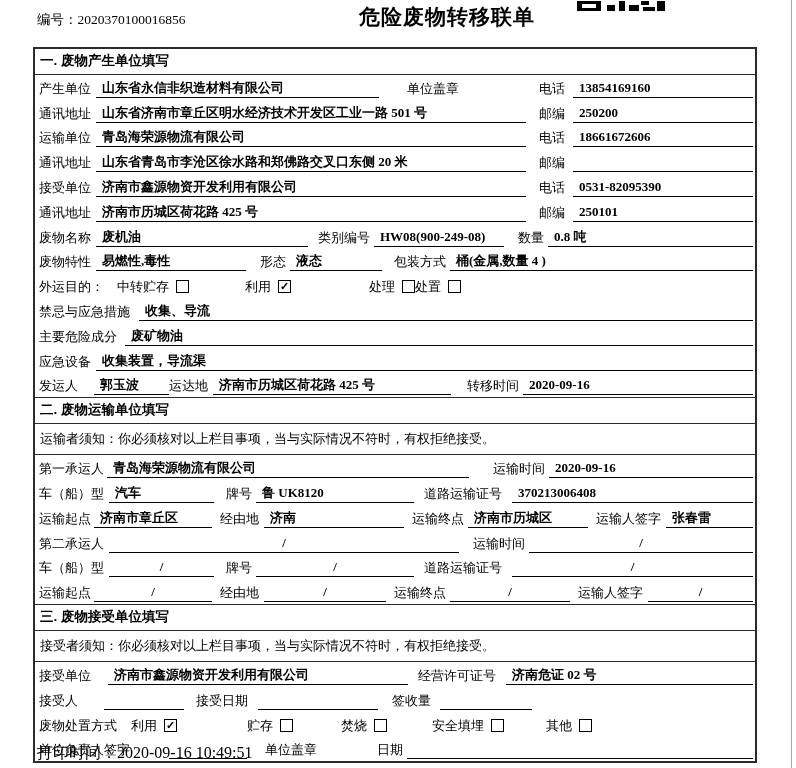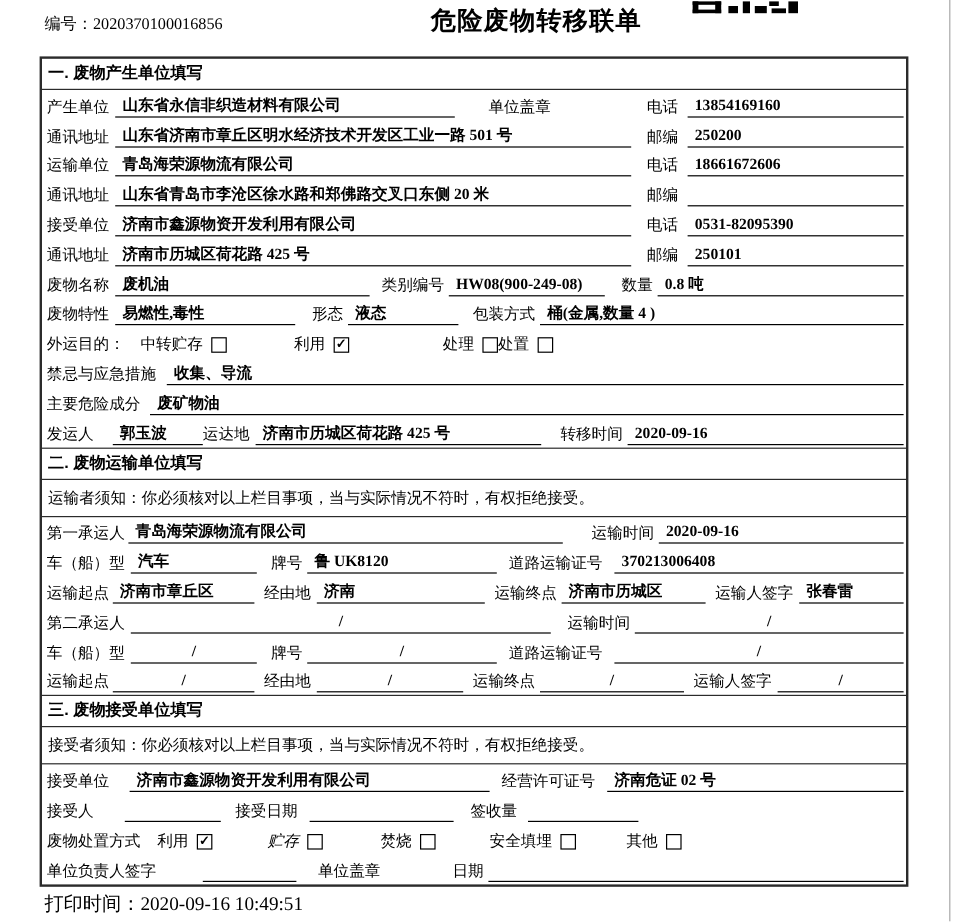--- a/index.html
+++ b/index.html
@@ -18,21 +18,21 @@
                padding: 3px 5px 4px 5px; border-bottom: 1px solid #2b2b2b; }
   section + section .sec-title { border-top: 1px solid #2b2b2b; }
   .notice { font-size: 13px; padding: 6px 5px 6px 5px; border-bottom: 1px solid #2b2b2b; white-space: nowrap; }
 
   .row { display: flex; align-items: flex-end; height: 24.8px; padding: 0 2px 2px 4px; }
   .lab { white-space: nowrap; flex: none; padding-bottom: 1px; line-height: 1.15; }
   .val { border-bottom: 1px solid #000; white-space: nowrap; overflow: hidden; flex: none;
          padding: 0 0 1px 6px; line-height: 1.15; min-height: 16px; font-weight: bold; }
   .val.center { text-align: center; padding-left: 0; }
   .val.fill { flex: 1 1 auto; }
-  .chk { white-space: nowrap; flex: none; display: flex; align-items: center; padding-bottom: 1px; line-height: 1.15; }
+  .chk { white-space: nowrap; flex: none; display: flex; align-items: flex-start; padding-bottom: 1px; line-height: 1.15; }
   .box { display: inline-flex; width: 13px; height: 13px; border: 1.5px solid #000; margin-left: 7px;
          align-items: center; justify-content: center; font-size: 11px; font-weight: 700; line-height: 1; }
 </style>
 </head>
 <body>
 
 <div class="serial">
   <span>编号：</span><span>2020370100016856</span>
 </div>
 
@@ -133,20 +133,24 @@
         </div>
         <div class="row">
           <span class="lab" style="width: 100px;">禁忌与应急措施</span>
           <span class="val fill">收集、导流</span>
         </div>
         <div class="row">
           <span class="lab" style="width: 86px;">主要危险成分</span>
           <span class="val fill">废矿物油</span>
         </div>
         <div class="row">
+          <span class="lab" style="width: 57px;">应急设备</span>
+          <span class="val fill">收集装置，导流渠</span>
+        </div>
+        <div class="row">
           <span class="lab" style="width: 45px;">发运人</span>
           <span class="val" style="width: 75px; margin-left: 10px;">郭玉波</span>
           <span class="lab" style="width: 44px; ">运达地</span>
           <span class="val" style="width: 238px;">济南市历城区荷花路 425 号</span>
           <span class="lab" style="width: 56px; margin-left: 16px;">转移时间</span>
           <span class="val fill">2020-09-16</span>
         </div>
       </div>
   </section>
   <section>
@@ -220,21 +224,21 @@
           <span class="val" style="width: 120px; margin-left: 8px;"></span>
           <span class="lab" style="width: 42px; margin-left: 14px;">签收量</span>
           <span class="val" style="width: 92px; margin-left: 6px;"></span>
         </div>
         <div class="row">
           <span class="lab" style="width: 86px;">废物处置方式</span>
           <span class="chk" style="margin-left: 6px;">
             <span>利用</span>
             <span class="box">✓</span>
           </span>
-          <span class="chk" style="margin-left: 46px; font-style: italic;">
+          <span class="chk" style="margin-left: 70px;">
             <span>贮存</span>
             <span class="box"></span>
           </span>
           <span class="chk" style="margin-left: 48px;">
             <span>焚烧</span>
             <span class="box"></span>
           </span>
           <span class="chk" style="margin-left: 45px;">
             <span>安全填埋</span>
             <span class="box"></span>

